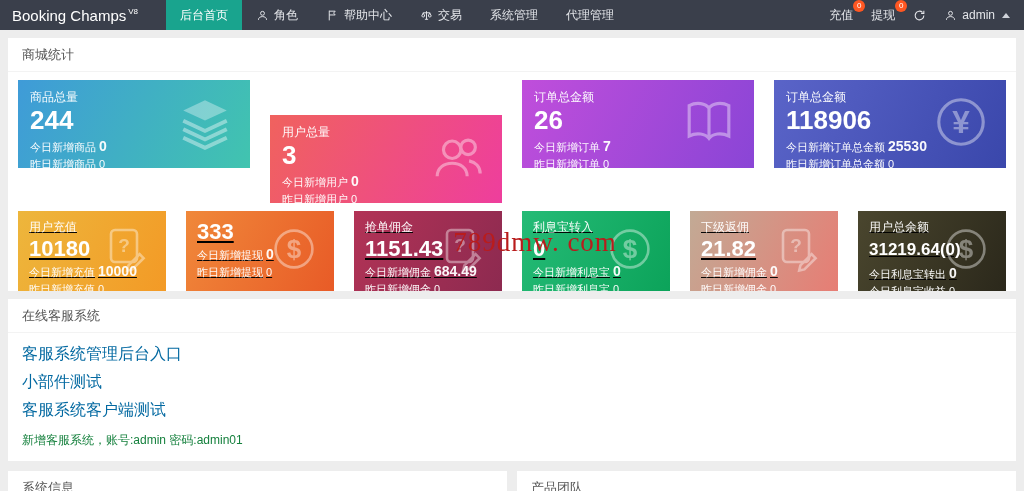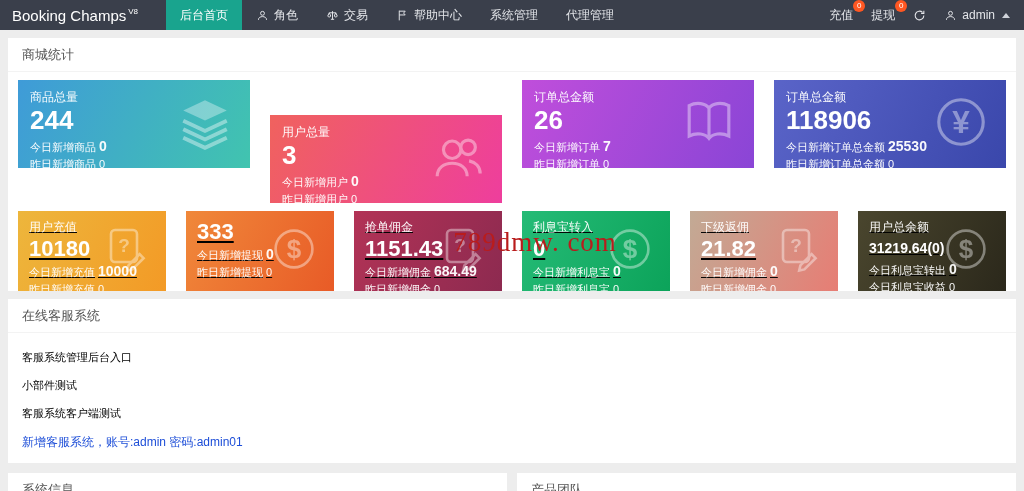--- a/index.html
+++ b/index.html
@@ -29,36 +29,36 @@
   .panel { background:#fff; margin:8px 8px 0 8px; }
   .panel-title { font-size:13px; color:#555; padding:8px 14px 7px; border-bottom:1px solid #f3f3f3; }
   
   .cards { display:flex; gap:20px; padding:8px 10px 0 10px;justify-content:flex-end; }
   .cards:last-child { padding-bottom:0;text-decoration:underline; }
   .card { flex:1; position:relative; color:#fff; height:88px; padding:9px 12px; overflow:hidden; }
   .cards.small .card { height:80px; padding:8px 11px; }
   .card-label { font-size:12px; opacity:.96; }
   .card-value { font-size:26px; font-weight:bold; line-height:1.15; }
   .cards.small .card-value { font-size:22px; }
-  .card.tiny-value .card-value { font-size:14px; padding:4px 0 3px; }
+  .card.tiny-value .card-value { font-size:17px; padding:4px 0 3px; }
   .card-line { font-size:11px; margin-top:2px; opacity:.96; }
   .card-line b { font-size:14px; margin-left:3px; }
   .card-line .v2 { margin-left:3px; }
   .card-icon { position:absolute; right:16px; top:50%; transform:translateY(-50%); opacity:.4; }
   .card-icon svg { stroke:#fff; fill:none; stroke-width:1.3; }
   .cards .card-icon svg { width:58px; height:58px; }
   .cards.small .card-icon svg { width:48px; height:48px; }
   .card-icon text { fill:#fff; stroke:none; font-family:"Liberation Sans",sans-serif; }
   
   .watermark { position:absolute; top:227px; left:50%; transform:translateX(-50%); z-index:60;
     font-family:"Liberation Serif", serif; font-size:27px; color:#b91c1c; letter-spacing:1px; pointer-events:none;margin-left:23px; }
   
   .service-body { padding:4px 14px 12px; }
-  .service-link { display:block; color:#000000; font-size:11px; margin:13px 0; text-decoration:none; cursor:pointer; width:max-content; }
-  .service-note { font-size:12px; color:#1d4ed8; margin-top:11px; }
+  .service-link { display:block; color:#0369a1; font-size:16px; margin:7px 0; text-decoration:none; cursor:pointer; width:max-content; }
+  .service-note { font-size:12px; color:#15803d; margin-top:11px; }
   
   .bottom { display:flex; gap:10px; margin:10px 8px 0 8px; }
   .half-panel { flex:1; background:#fff; padding-bottom:14px; }
   .info-table { margin:10px 13px 0; border:1px solid #ececec; font-size:12px; color:#666; }
   .t-row { display:flex; border-bottom:1px solid #ececec; align-items:center; }
   .t-row:last-child { border-bottom:none; }
   .t-row:nth-child(even) { background:#f2f2f2; }
   .t-label { width:32%; padding:5px 12px; color:#7a7a7a; }
   .t-value { flex:1; padding:5px 8px; color:#666; }
 </style>
@@ -79,34 +79,34 @@
           <svg viewBox="0 0 24 24">
             <circle cx="12" cy="8" r="3.6"></circle>
             <path d="M4.5 20c0-4 3.4-6 7.5-6s7.5 2 7.5 6"></path>
           </svg>
         </span>
         <span>角色</span>
       </li>
       <li class="nav-item">
         <span class="icon-sm">
           <svg viewBox="0 0 24 24">
+            <path d="M6 21V3"></path>
+            <path d="M6 4h11l-3 3.5 3 3.5H6"></path>
+          </svg>
+        </span>
+        <span>帮助中心</span>
+      </li>
+      <li class="nav-item">
+        <span class="icon-sm">
+          <svg viewBox="0 0 24 24">
             <path d="M12 4v15M6 7h12M9 19h6"></path>
             <path d="M6 7l-2.8 6a3.1 3.1 0 0 0 5.6 0L6 7zM18 7l-2.8 6a3.1 3.1 0 0 0 5.6 0L18 7z"></path>
           </svg>
         </span>
         <span>交易</span>
-      </li>
-      <li class="nav-item">
-        <span class="icon-sm">
-          <svg viewBox="0 0 24 24">
-            <path d="M6 21V3"></path>
-            <path d="M6 4h11l-3 3.5 3 3.5H6"></path>
-          </svg>
-        </span>
-        <span>帮助中心</span>
       </li>
       <li class="nav-item">
         <span>系统管理</span>
       </li>
       <li class="nav-item">
         <span>代理管理</span>
       </li>
     </ul>
   <div class="nav-right" id="nav-right">
       <span class="badge-wrap"><span>充值</span><span class="badge">0</span></span>

